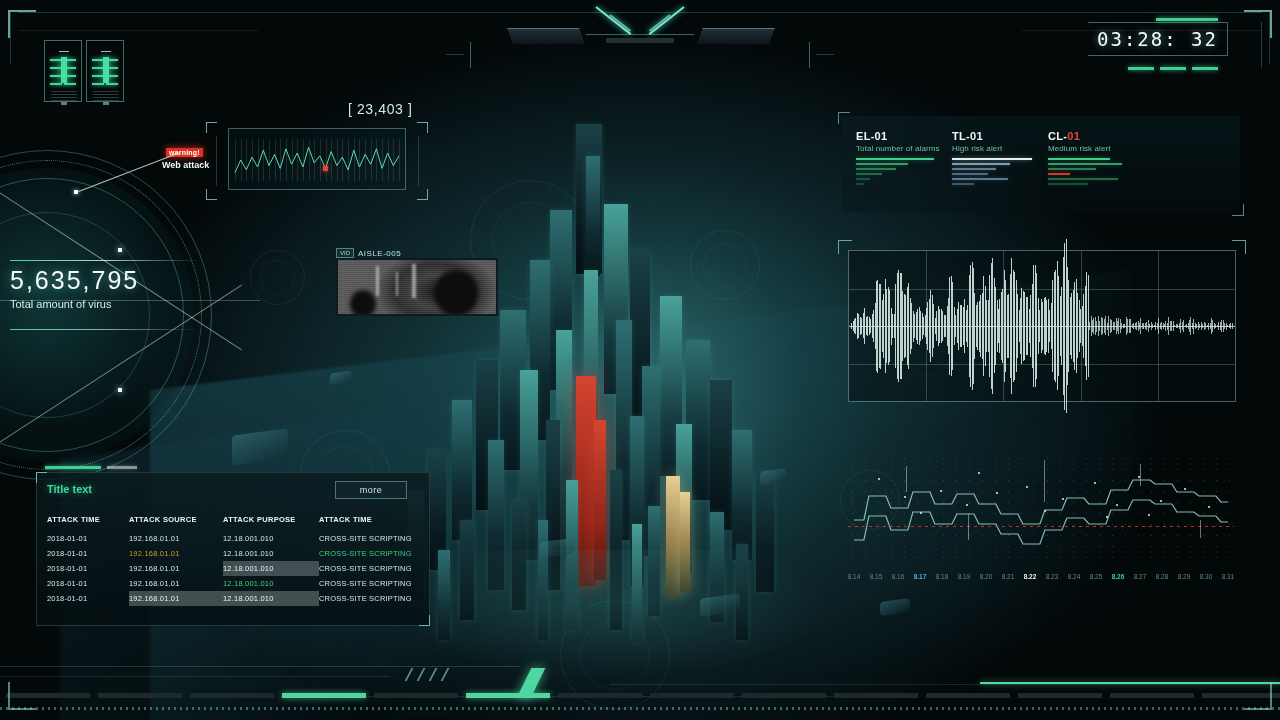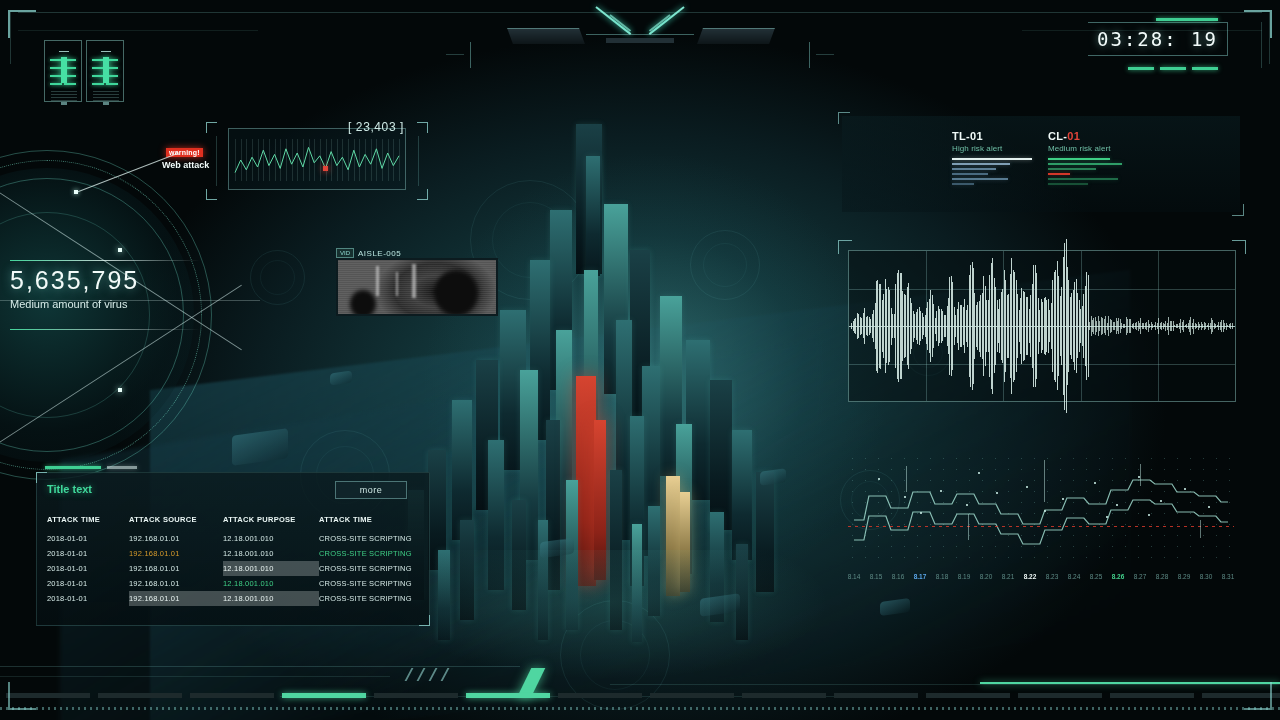--- a/index.html
+++ b/index.html
@@ -91,21 +91,21 @@
   .virus .band{position:absolute;left:0;width:190px;height:1px;background:linear-gradient(90deg,#45d49b,rgba(230,250,245,.8),transparent);}
 
   .warn-badge{position:absolute;left:166px;top:148px;background:#e03020;color:#fff;
       font-size:7px;font-weight:bold;padding:1px 3px;letter-spacing:.2px;box-shadow:0 0 7px rgba(224,48,32,.8);}
   .warn-lbl{position:absolute;left:162px;top:160px;font-size:9px;font-weight:bold;color:#f2fbfa;}
   .lead{position:absolute;height:1px;background:rgba(230,248,245,.75);transform-origin:left center;}
 
   
   .ekg{position:absolute;left:228px;top:128px;width:178px;height:62px;border:1px solid rgba(150,215,210,.4);
       background:rgba(8,30,34,.35);}
-  .ekg-val{position:absolute;left:348px;top:120px;font-size:12px;color:#cfeae6;letter-spacing:.6px;}
+  .ekg-val{position:absolute;left:348px;top:101px;font-size:14px;color:#cfeae6;letter-spacing:.6px;}
   .vbar{position:absolute;width:1px;background:rgba(170,225,218,.45);}
 
   
   .vid{position:absolute;left:336px;top:258px;width:162px;height:58px;border:2px solid #0c1b1f;
       background:#101010;overflow:hidden;}
   .vid .noise{position:absolute;inset:0;
      background:repeating-linear-gradient(0deg,rgba(255,255,255,.07) 0px,rgba(255,255,255,.07) 1px,transparent 1px,transparent 2px),
      radial-gradient(ellipse 60px 40px at 62% 58%, #151515, #3c3c3c 40%, #2a2a2a 70%, #555 100%);}
   .vid .blob{position:absolute;border-radius:50%;background:#0d0d0d;filter:blur(2px);}
   .vid .streak{position:absolute;background:rgba(235,235,235,.55);filter:blur(1px);}
@@ -279,21 +279,21 @@
 
 
     <div class="frame-line" style="left:470px;top:42px;width:1px;height:26px;"></div>
     <div class="frame-line" style="right:470px;top:42px;width:1px;height:26px;"></div>
     <div class="frame-line" style="left:446px;top:54px;width:18px;height:1px;opacity:.6"></div>
     <div class="frame-line" style="right:446px;top:54px;width:18px;height:1px;opacity:.6"></div>
 
     <div class="clock-wrap">
       <div class="clock-box"></div>
       <div class="bar-seg" style="right:44px;top:-4px;width:62px;"></div>
-      <div class="clock">03:28: 19</div>
+      <div class="clock">03:28: 32</div>
       <div class="bar-seg" style="right:108px;bottom:0;width:26px;"></div>
       <div class="bar-seg" style="right:76px;bottom:0;width:26px;"></div>
       <div class="bar-seg" style="right:44px;bottom:0;width:26px;"></div>
     </div>
     <div class="frame-line" style="right:18px;top:22px;width:1px;height:46px;opacity:.55"></div>
   </div>
 
   <div style="position:absolute;left:8px;top:10px;width:28px;height:28px;border-left:2px solid rgba(140,215,210,.75);border-top:2px solid rgba(140,215,210,.75);"></div>
   <div style="position:absolute;right:8px;top:10px;width:28px;height:28px;border-right:2px solid rgba(140,215,210,.75);border-top:2px solid rgba(140,215,210,.75);"></div>
 
@@ -345,21 +345,21 @@
     <div class="radar-dot" style="left:236px;top:98px;"></div>
     <div class="radar-dot" style="left:236px;top:238px;"></div>
   </div>
   <div class="xline" style="left:-10px;top:186px;width:300px;transform:rotate(33deg);"></div>
   <div class="xline" style="left:-10px;top:448px;width:300px;transform:rotate(-33deg);"></div>
   <div class="xline" style="left:-20px;top:300px;width:280px;opacity:.5;"></div>
 
   <div class="virus">
     <div class="band" style="top:-6px;"></div>
     <div class="num">5,635,795</div>
-    <div class="cap">Medium amount of virus</div>
+    <div class="cap">Total amount of virus</div>
     <div class="band" style="bottom:-8px;background:linear-gradient(90deg,#45d49b,rgba(230,250,245,.6),transparent);"></div>
   </div>
 
   <div class="warn-badge">warning!</div>
   <div class="warn-lbl">Web attack</div>
   <div class="lead" style="left:76px;top:192px;width:110px;transform:rotate(-21deg);"></div>
   <div style="position:absolute;left:74px;top:190px;width:4px;height:4px;background:#eafffb;box-shadow:0 0 5px #b7f2e6;"></div>
 
   <div class="ekg" id="ekg">
       <div class="vbar" style="left:6.0px;top:10px;height:42px;opacity:.32"></div>
@@ -419,20 +419,32 @@
     <div class="blob" style="left:12px;top:30px;width:26px;height:28px;"></div>
     <div class="streak" style="left:38px;top:6px;width:3px;height:30px;"></div>
     <div class="streak" style="left:58px;top:12px;width:2px;height:24px;"></div>
     <div class="streak" style="left:74px;top:4px;width:4px;height:34px;"></div>
   </div>
 
 
   <div class="alarms" id="alarms">
     <div style="position:absolute;left:-4px;top:-4px;width:12px;height:12px;border-left:1px solid rgba(150,220,215,.6);border-top:1px solid rgba(150,220,215,.6);"></div>
     <div style="position:absolute;right:-4px;bottom:-4px;width:12px;height:12px;border-right:1px solid rgba(150,220,215,.6);border-bottom:1px solid rgba(150,220,215,.6);"></div>
+  <div class="alarm" style="left:14px;">
+        <div class="code">EL-01</div>
+        <div class="sub">Total number of alarms</div>
+        <div class="bars">
+          <div class="abar" style="width:78px;background:#3fcf86;box-shadow:0 0 4px #3fcf8666;"></div>
+          <div class="abar" style="width:52px;background:#2f9e68;box-shadow:0 0 4px #2f9e6866;"></div>
+          <div class="abar" style="width:40px;background:#287f55;box-shadow:0 0 4px #287f5566;"></div>
+          <div class="abar" style="width:26px;background:#206a47;box-shadow:0 0 4px #206a4766;"></div>
+          <div class="abar" style="width:14px;background:#1a5539;box-shadow:0 0 4px #1a553966;"></div>
+          <div class="abar" style="width:8px;background:#154630;box-shadow:0 0 4px #15463066;"></div>
+        </div>
+      </div>
       <div class="alarm" style="left:110px;">
         <div class="code">TL-01</div>
         <div class="sub">High risk alert</div>
         <div class="bars">
           <div class="abar" style="width:80px;background:#e4f1ef;box-shadow:0 0 4px #e4f1ef66;"></div>
           <div class="abar" style="width:58px;background:#7f9fb5;box-shadow:0 0 4px #7f9fb566;"></div>
           <div class="abar" style="width:44px;background:#5d7f96;box-shadow:0 0 4px #5d7f9666;"></div>
           <div class="abar" style="width:36px;background:#4a6b80;box-shadow:0 0 4px #4a6b8066;"></div>
           <div class="abar" style="width:56px;background:#577a90;box-shadow:0 0 4px #577a9066;"></div>
           <div class="abar" style="width:22px;background:#3b596b;box-shadow:0 0 4px #3b596b66;"></div>

